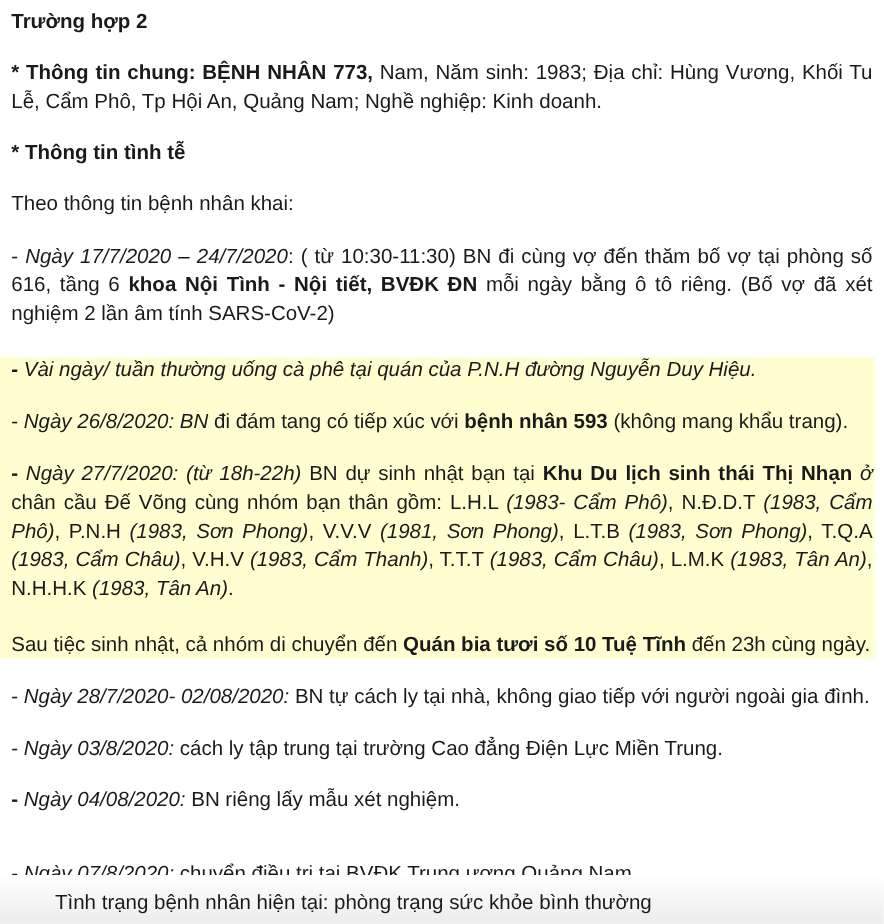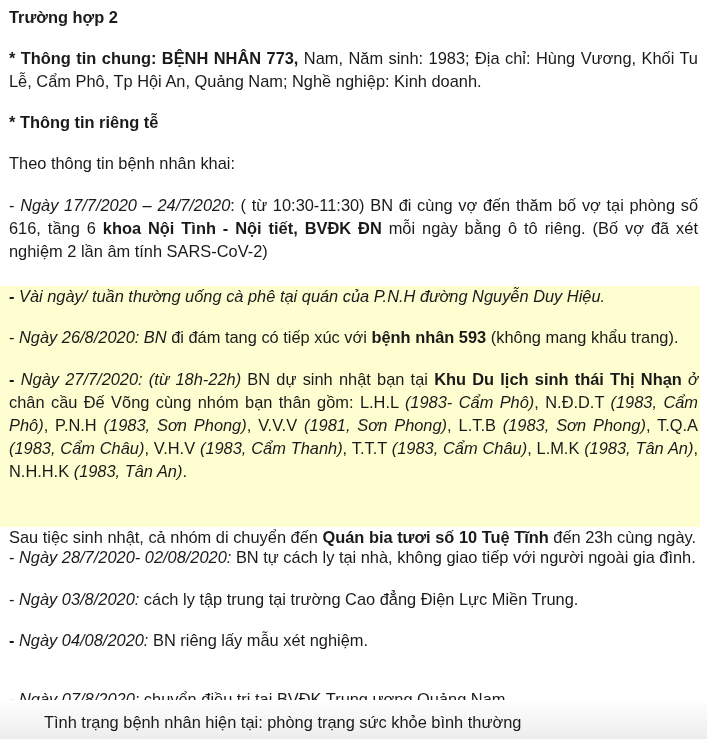--- a/index.html
+++ b/index.html
@@ -17,21 +17,21 @@
     .epi { top: 111px; font-weight: bold; }
     .intro { top: 152px; }
     .e1 { top: 194px; }
     .highlight {
       position: absolute; left: 0; top: 286px; width: 700px; height: 241px;
       background: #fefed0;
     }
     .e2 { top: 285px; font-style: italic; }
     .e3 { top: 326px; }
     .e4 { top: 368px; }
-    .e5 { top: 526px; }
+    .e5 { top: 505px; }
     .e6 { top: 546px; }
     .e7 { top: 588px; }
     .e8 { top: 629px; }
     .e9 { top: 688px; }
     .bottom-band {
       position: absolute; left: 0; top: 700px; width: 707px; height: 39px;
       background: linear-gradient(#ffffff, #ececec);
     }
     .status { position: absolute; left: 44px; top: 711px; line-height: 23px; margin: 0; }
     b { font-weight: bold; }
@@ -40,21 +40,21 @@
 </head>
 <body>
 
 <div class="doc">
   <div class="highlight"></div>
 
   <p class="p title">Trường hợp 2</p>
 
   <p class="p general"><b>* Thông tin chung: BỆNH NHÂN 773,</b><span> Nam,  Năm sinh: 1983; Địa chỉ: Hùng Vương, Khối Tu Lễ, Cẩm Phô, Tp Hội An, Quảng Nam; Nghề nghiệp: Kinh doanh.</span></p>
 
-  <p class="p epi">* Thông tin riêng tễ</p>
+  <p class="p epi">* Thông tin tình tễ</p>
 
   <p class="p intro">Theo thông tin bệnh nhân khai:</p>
 
   <p class="p e1"><span>- </span><i>Ngày 17/7/2020 – 24/7/2020</i><span>: ( từ 10:30-11:30)  BN đi cùng vợ đến thăm bố vợ tại phòng số 616, tầng 6 </span><b>khoa Nội Tình - Nội tiết, BVĐK ĐN</b><span> mỗi ngày bằng ô tô riêng. (Bố vợ đã xét nghiệm 2 lần âm tính SARS-CoV-2)</span></p>
 
   <p class="p e2"><b>- </b><span>Vài ngày/ tuần thường uống cà phê tại quán của P.N.H đường Nguyễn Duy Hiệu.</span></p>
 
   <p class="p e3"><span>- </span><i>Ngày 26/8/2020: BN</i><span> đi đám tang có tiếp xúc với </span><b>bệnh nhân 593</b><span> (không mang khẩu trang).</span></p>
 
   <p class="p e4"><b>- </b><i>Ngày 27/7/2020: (từ 18h-22h)</i><span> BN dự sinh nhật bạn tại </span><b>Khu Du lịch sinh thái Thị Nhạn</b><i> ở</i><span> chân cầu Đế Võng cùng nhóm bạn thân gồm: </span><span id="contacts"><span>L.H.L </span><i>(1983- Cẩm Phô)</i>, <span>N.Đ.D.T </span><i>(1983, Cẩm Phô)</i>, <span>P.N.H </span><i>(1983, Sơn Phong)</i>, <span>V.V.V </span><i>(1981, Sơn Phong)</i>, <span>L.T.B </span><i>(1983, Sơn Phong)</i>, <span>T.Q.A </span><i>(1983, Cẩm Châu)</i>, <span>V.H.V </span><i>(1983, Cẩm Thanh)</i>, <span>T.T.T </span><i>(1983, Cẩm Châu)</i>, <span>L.M.K </span><i>(1983, Tân An)</i>, <span>N.H.H.K </span><i>(1983, Tân An)</i>.</span></p>

